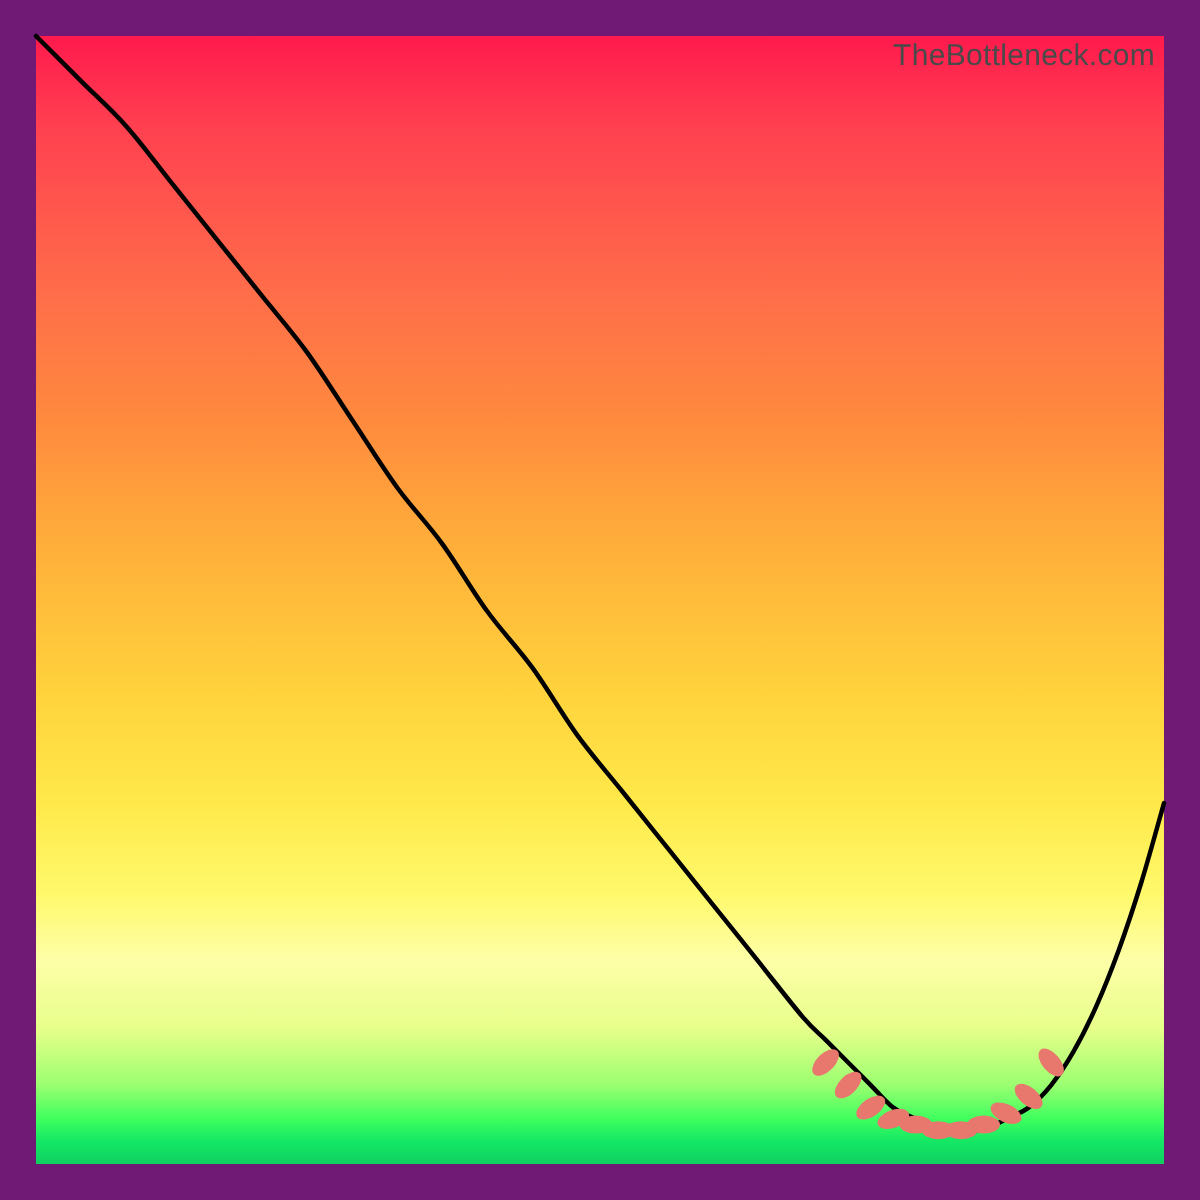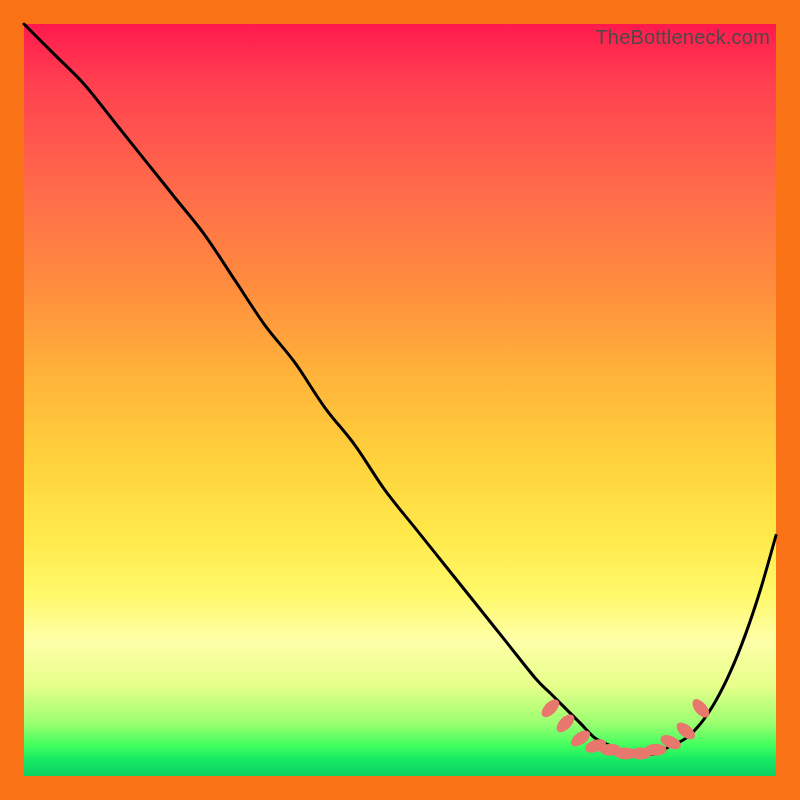--- a/index.html
+++ b/index.html
@@ -8,21 +8,21 @@
     width: 800px;
     height: 800px;
     overflow: hidden;
     background: #000;
     font-family: Arial, Helvetica, sans-serif;
   }
   .chart-wrap {
     position: relative;
     width: 800px;
     height: 800px;
-    background: #f97316;
+    background: #701a75;
   }
   .plot-area {
     position: absolute;
     left: 24px;
     top: 24px;
     width: 752px;
     height: 752px;
     
     background: linear-gradient(
       to bottom,

